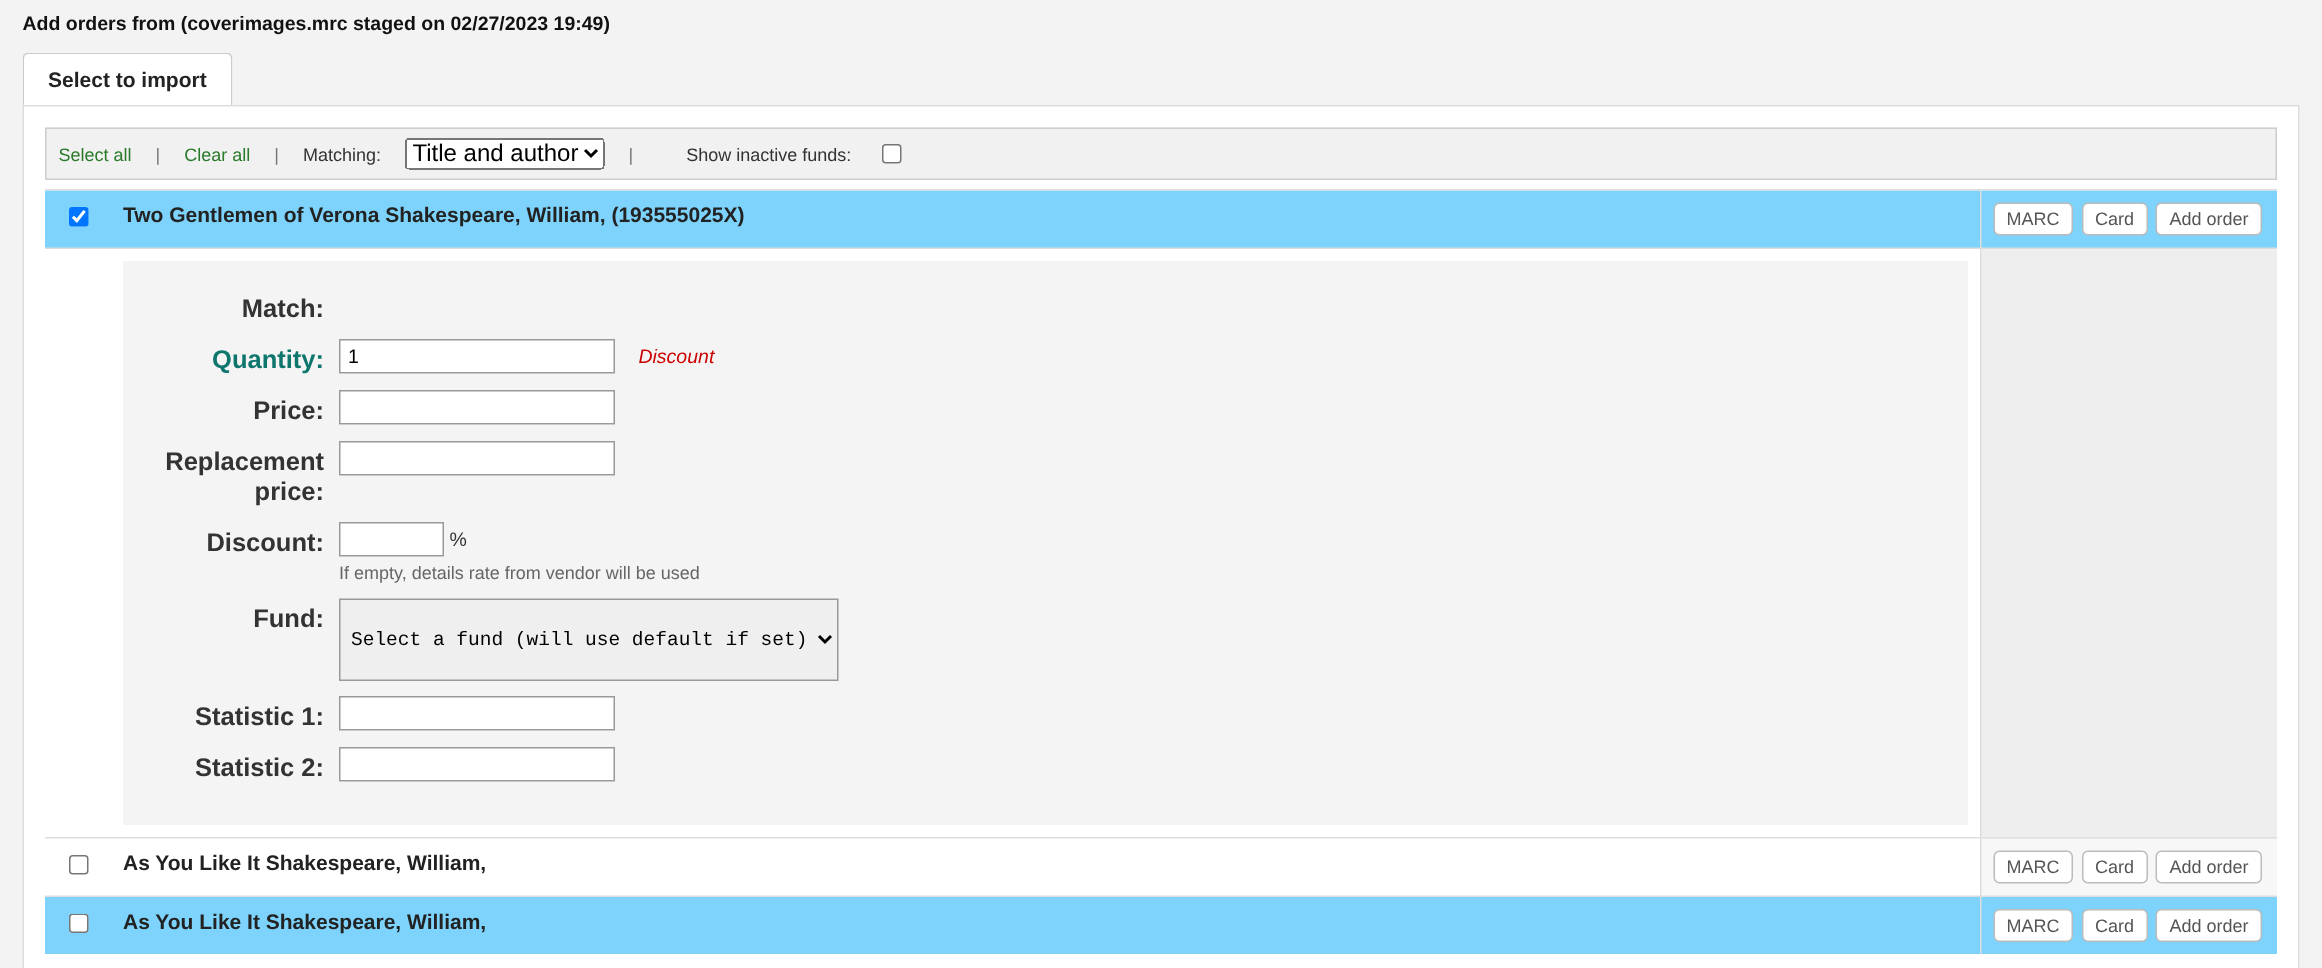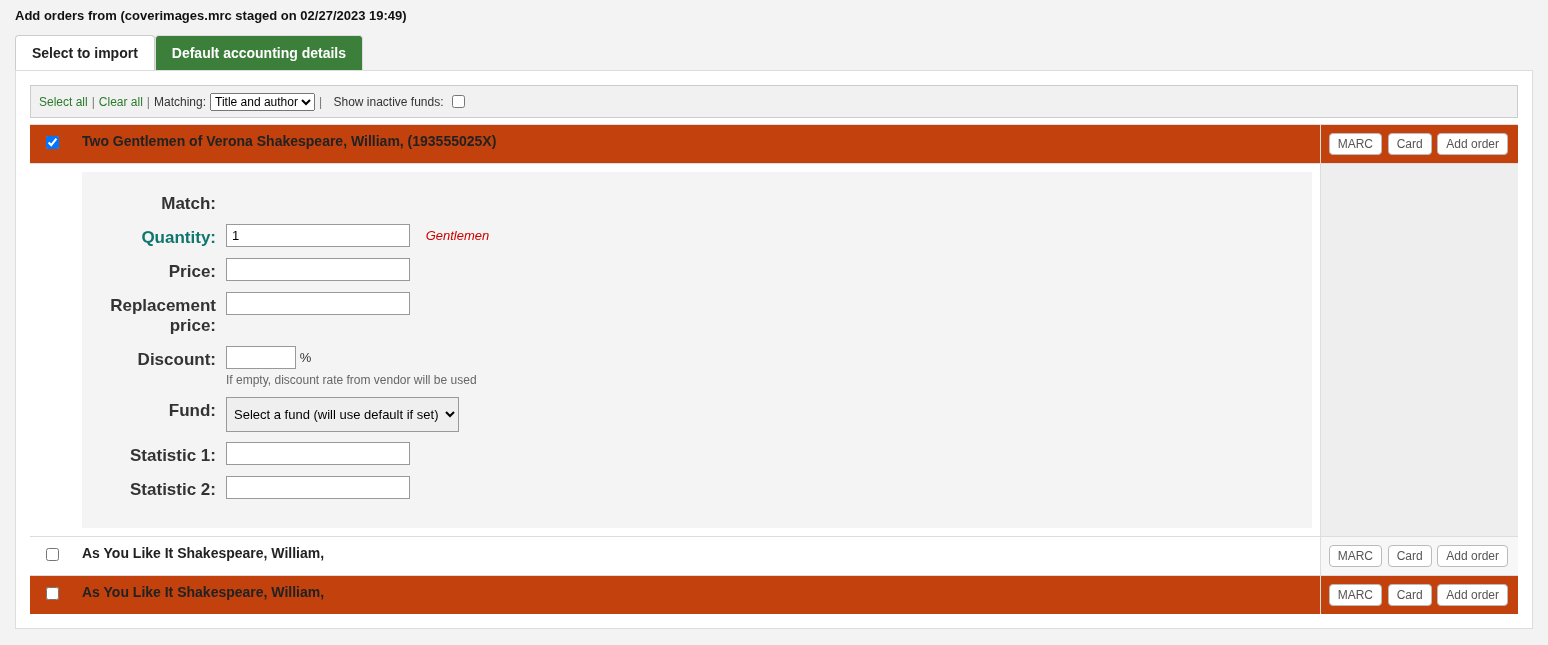--- a/index.html
+++ b/index.html
@@ -44,37 +44,37 @@
     border: 1px solid #ddd;
     padding: 14px;
   }
   .toolbar {
     border: 1px solid #ccc;
     background: #f1f1f1;
     padding: 6px 8px;
     font-size: 12px;
     display: flex;
     align-items: center;
-    gap: 4px;
+    gap: 16px;
   }
   .toolbar a { color: #2a7a2a; text-decoration: none; cursor: pointer; }
   .toolbar .sep { color: #777; }
-  .toolbar select { font-size: 12px; }
+  .toolbar select { font-size: 16px; }
   .toolbar label { color: #333; }
   table.records {
     width: 100%;
     border-collapse: collapse;
     margin-top: 6px;
   }
   table.records > tbody > tr > td {
     border-top: 1px solid #ddd;
     padding: 8px 8px;
     vertical-align: top;
   }
-  tr.record-row.alt > td { background: #c2410c; }
+  tr.record-row.alt > td { background: #7dd3fc; }
   td.chk-cell { width: 44px; text-align: center; padding-top: 11px; }
   td.title-cell { font-weight: bold; font-size: 14px; color: #222; }
   td.actions-cell {
     width: 196px;
     border-left: 1px solid #ddd;
     background: #eee;
     white-space: nowrap;
   }
   tr.record-row:not(.alt) td.actions-cell { background: #f7f7f7; }
   .btn-mini {
@@ -114,22 +114,23 @@
   .form-label.req { color: #0f766e; }
   .form-field input[type="text"] {
     width: 184px;
     border: 1px solid #999;
     padding: 3px 5px;
     font-size: 13px;
   }
   .form-field input.short { width: 70px; }
   .form-field select {
     border: 1px solid #999;
-    padding: 8px 3px;
-    font-size: 13px;
+    padding: 18px 3px;
+    font-size: 13px;
+    font-family: Liberation Mono, monospace;
   }
   .required-tag {
     color: #c00;
     font-style: italic;
     margin-left: 12px;
     font-size: 13px;
   }
   .hint {
     color: #666;
     font-size: 12px;
@@ -137,21 +138,20 @@
   }
 </style>
 </head>
 <body>
 
 <div class="page">
   <h1 class="page-title">Add orders from (coverimages.mrc staged on 02/27/2023 19:49)</h1>
 
   <div class="tabs">
     <div class="tab active">Select to import</div>
-    <div class="tab">Default accounting details</div>
   </div>
 
   <div class="panel">
 
     <div class="toolbar">
       <a>Select all</a>
       <span class="sep">|</span>
       <a>Clear all</a>
       <span class="sep">|</span>
       <label>Matching:</label>
@@ -184,21 +184,21 @@
 
               <div class="form-row">
                 <div class="form-label">Match:</div>
                 <div class="form-field"></div>
               </div>
 
               <div class="form-row">
                 <div class="form-label req">Quantity:</div>
                 <div class="form-field">
                   <input type="text" value="1" style="">
-                  <span class="required-tag">Gentlemen</span>
+                  <span class="required-tag">Discount</span>
                 </div>
               </div>
 
               <div class="form-row">
                 <div class="form-label">Price:</div>
                 <div class="form-field">
                   <input type="text" style="">
                 </div>
               </div>
 
@@ -207,21 +207,21 @@
                 <div class="form-field">
                   <input type="text" style="">
                 </div>
               </div>
 
               <div class="form-row">
                 <div class="form-label">Discount:</div>
                 <div class="form-field">
                   <input type="text" class="short" style="">
                   <span>%</span>
-                  <div class="hint">If empty, discount rate from vendor will be used</div>
+                  <div class="hint">If empty, details rate from vendor will be used</div>
                 </div>
               </div>
 
               <div class="form-row">
                 <div class="form-label">Fund:</div>
                 <div class="form-field">
                   <select>
                     <option>Select a fund (will use default if set)</option>
                   </select>
                 </div>

